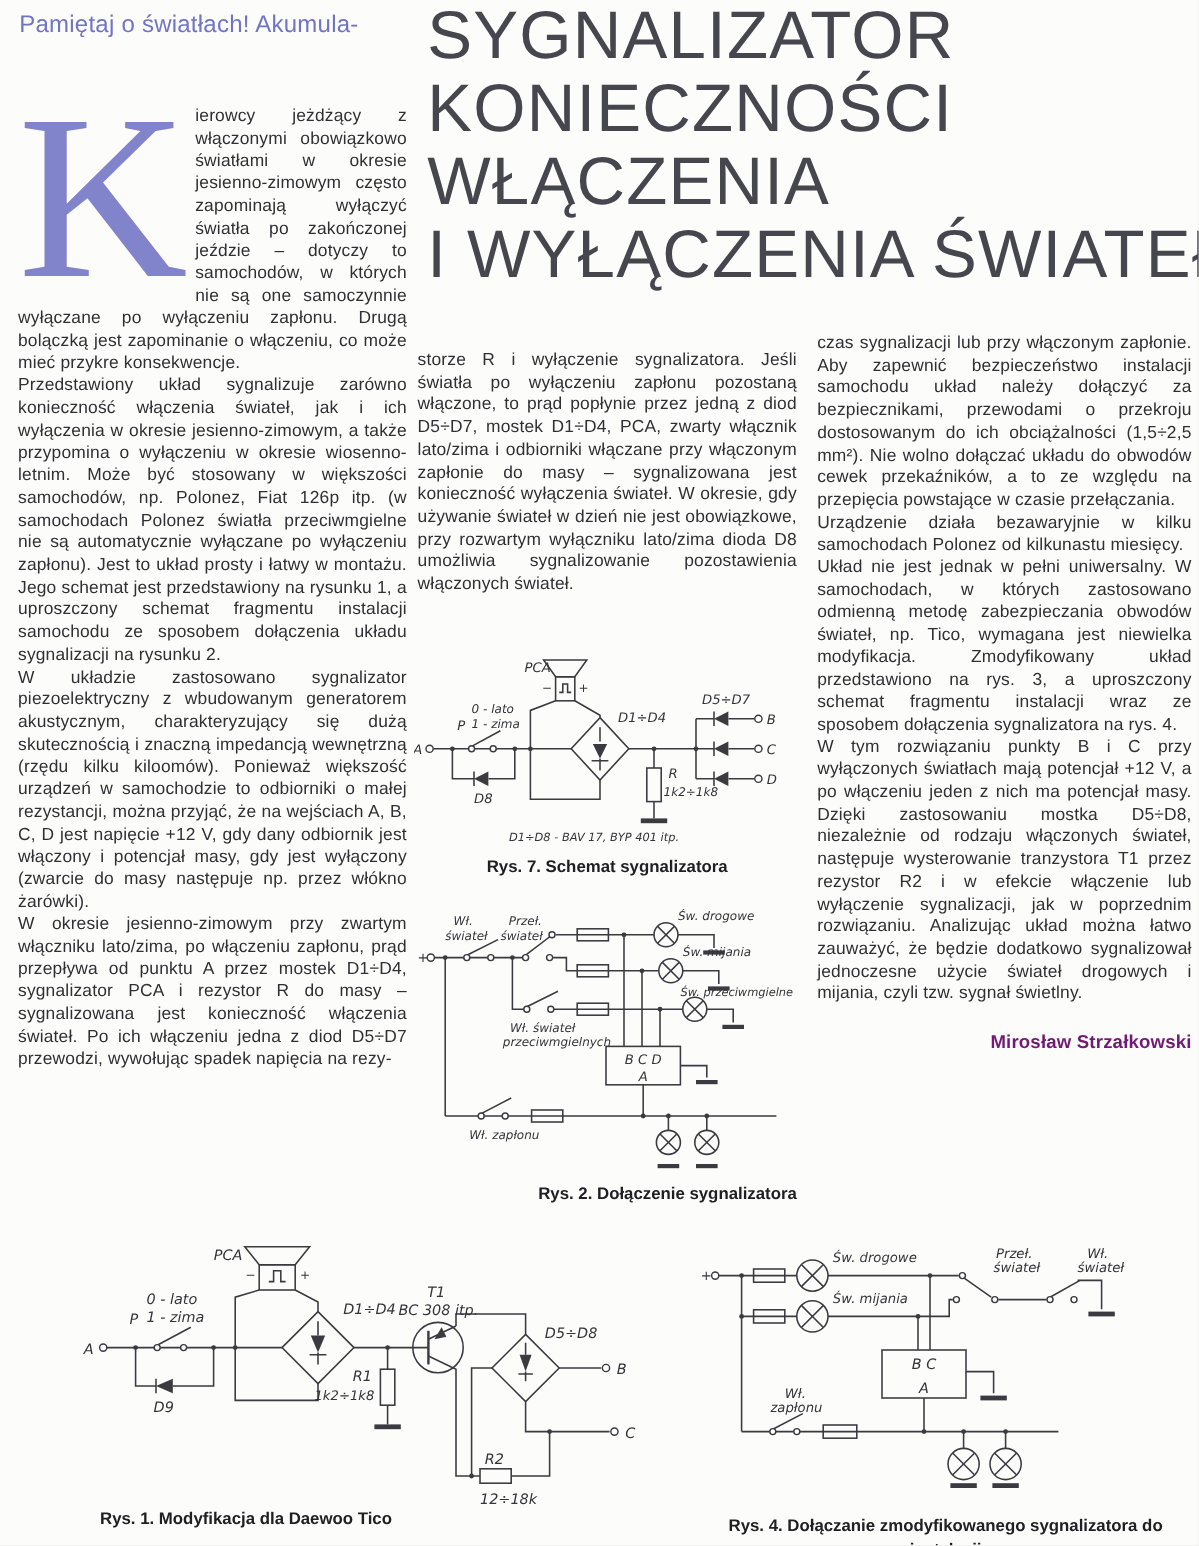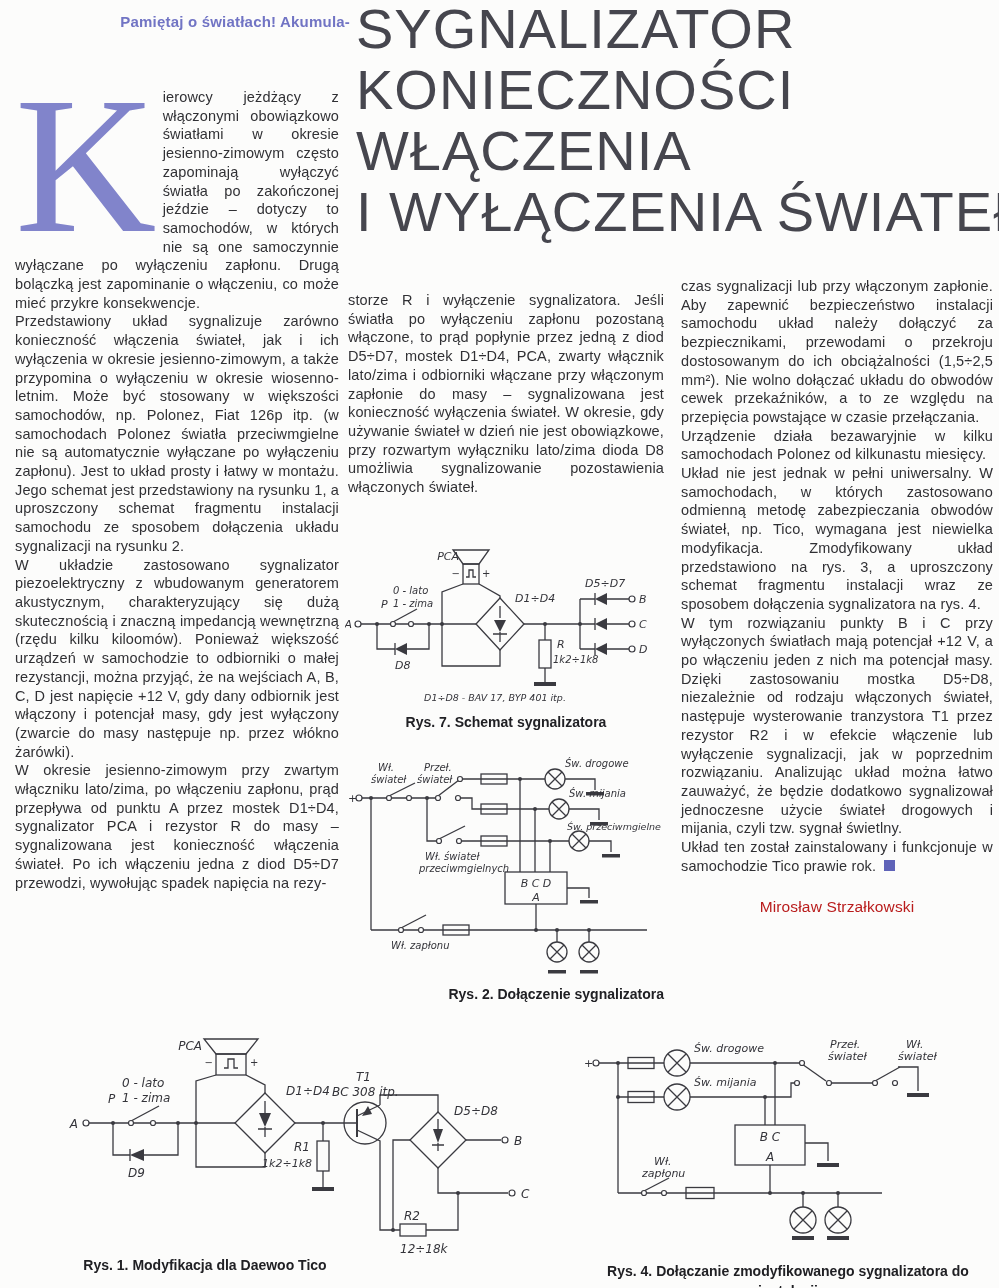--- a/index.html
+++ b/index.html
@@ -1,30 +1,30 @@
 <!DOCTYPE html>
 <html><head>
 <meta charset="utf-8">
 <style>
   html,body { margin:0; padding:0; background:#e8e8e6; }
   .page { position:relative; width:999px; height:1288px; margin:0 auto; background:#fcfcfb;
           font-family:"Liberation Sans",sans-serif; overflow:hidden; }
-  .kicker { position:absolute; left:16px; top:8px; width:334px; font-weight:bold;
-            font-size:15px; line-height:27px; color:#7174c4; letter-spacing:.2px;text-align:right; }
+  .kicker { position:absolute; left:16px; top:8px; width:334px; font-weight:normal;
+            font-size:20px; line-height:27px; color:#7174c4; letter-spacing:.2px; }
   .title { position:absolute; left:356px; top:-2px; color:#46464e; font-size:56px;
            line-height:61px; font-weight:500; letter-spacing:1px; white-space:nowrap; }
   .col { position:absolute; font-size:14.5px; line-height:18.7px; text-align:justify;
          color:#303034; letter-spacing:.15px; }
   .col p { margin:0; }
   #col1 { left:15px;  top:88px;  width:324px; }
   #col2 { left:348px; top:291px; width:316px; }
   #col3 { left:681px; top:277px; width:312px; }
   .dropcap { float:left; font-family:"Liberation Serif",serif; font-size:196px;
              line-height:146px; color:#8184cb; margin:4px 6px 0 0; }
-  .author { font-weight:normal; font-size:15.5px; margin-top:22px; color:#b91c1c; text-align:center; }
+  .author { font-weight:bold; font-size:15.5px; margin-top:22px; color:#701a75; text-align:right; }
   .endmark { display:inline-block; width:11px; height:11px; background:#5f63b8;
              margin-left:8px; vertical-align:baseline; }
   .caption { position:absolute; font-weight:bold; font-size:14px; color:#202024;
              text-align:center; line-height:20px; }
   #cap1 { left:348px; top:712px;  width:316px; }
   #cap2 { left:348px; top:984px;  width:316px;text-align:right; }
   #cap3 { left:20px;  top:1255px; width:370px; }
   #cap4 { left:578px; top:1261px; width:420px; }
   svg.fig { position:absolute; }
   #fig1 { left:345px; top:544px;  width:320px; height:168px; }
@@ -64,21 +64,20 @@
 
   <div class="col" id="col2">
     <p>storze R i wyłączenie sygnalizatora. Jeśli światła po wyłączeniu zapłonu pozostaną włączone, to prąd popłynie przez jedną z diod D5÷D7, mostek D1÷D4, PCA, zwarty włącznik lato/zima i odbiorniki włączane przy włączonym zapłonie do masy – sygnalizowana jest konieczność wyłączenia świateł. W okresie, gdy używanie świateł w dzień nie jest obowiązkowe, przy rozwartym wyłączniku lato/zima dioda D8 umożliwia sygnalizowanie pozostawienia włączonych świateł.</p>
   </div>
 
   <div class="col" id="col3">
     <p>czas sygnalizacji lub przy włączonym zapłonie. Aby zapewnić bezpieczeństwo instalacji samochodu układ należy dołączyć za bezpiecznikami, przewodami o przekroju dostosowanym do ich obciążalności (1,5÷2,5 mm²). Nie wolno dołączać układu do obwodów cewek przekaźników, a to ze względu na przepięcia powstające w czasie przełączania.</p>
     <p>Urządzenie działa bezawaryjnie w kilku samochodach Polonez od kilkunastu miesięcy.</p>
     <p>Układ nie jest jednak w pełni uniwersalny. W samochodach, w których zastosowano odmienną metodę zabezpieczania obwodów świateł, np. Tico,  wymagana jest niewielka modyfikacja. Zmodyfikowany układ przedstawiono na rys. 3, a uproszczony schemat fragmentu instalacji wraz ze sposobem dołączenia sygnalizatora na rys. 4.</p>
     <p>W tym rozwiązaniu punkty B i C przy wyłączonych światłach mają potencjał +12 V, a po włączeniu jeden z nich ma potencjał masy. Dzięki zastosowaniu mostka D5÷D8, niezależnie od rodzaju włączonych świateł, następuje wysterowanie tranzystora T1 przez rezystor R2 i w efekcie włączenie lub wyłączenie sygnalizacji, jak w poprzednim rozwiązaniu. Analizując układ można łatwo zauważyć, że będzie dodatkowo sygnalizował jednoczesne użycie świateł drogowych i mijania, czyli tzw. sygnał świetlny.</p>
-    <p><span>Układ ten został zainstalowany i funkcjonuje w samochodzie Tico prawie rok.</span><span class="endmark"></span></p>
     <div class="author">Mirosław Strzałkowski</div>
   </div>
 
   <svg class="fig" id="fig1" viewBox="0 0 320 168">
     <text x="7" y="84" class="t11" text-anchor="end">A</text>
     <path class="w" d="M16,80 H131"></path>
     <path class="w" d="M32,80 V105 H50 M62,105 H84 V80"></path>
     <path class="w" d="M50,99 V111"></path>
     <polygon class="d" points="50,105 62,99 62,111"></polygon>
     <text x="50" y="125" class="t11">D8</text>

